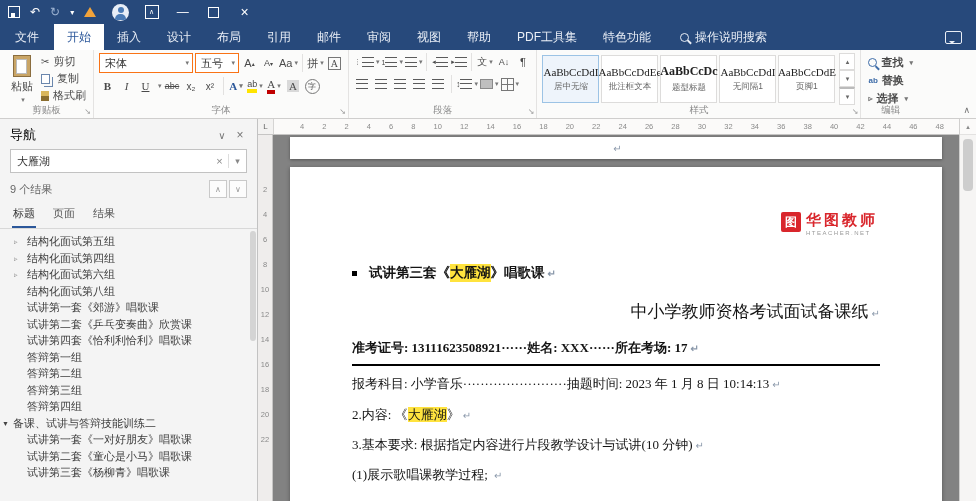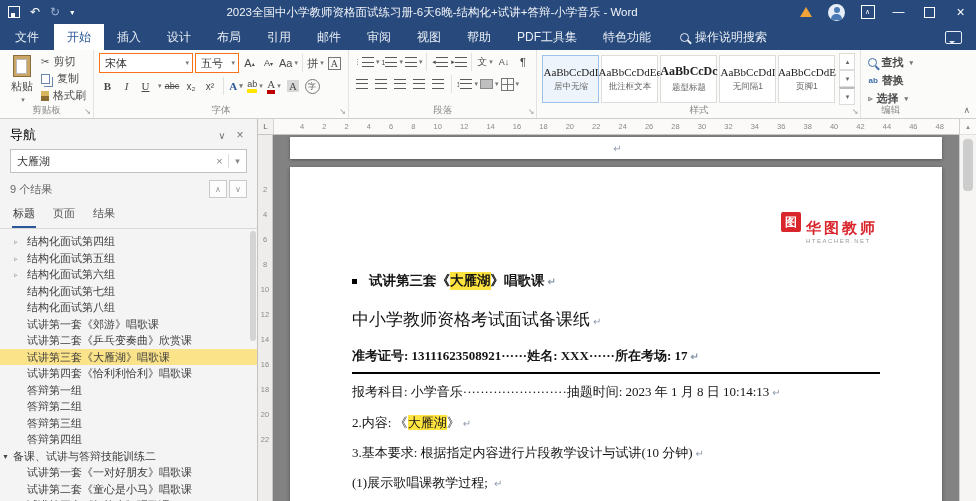--- a/index.html
+++ b/index.html
@@ -118,27 +118,27 @@
   .hnums{white-space:nowrap;word-spacing:16px;padding-left:26px;}
   .canvas{flex:1;display:flex;overflow:hidden;}
   .vruler{width:15px;background:#efedec;border-right:1px solid #c6c5c4;font-size:7.5px;color:#8a8a8a;text-align:center;white-space:pre-line;line-height:25px;padding-top:42px;box-sizing:border-box;flex:none;}
   .pagewrap{flex:1;display:flex;flex-direction:column;align-items:center;overflow:hidden;}
   .prevpage{width:652px;height:22px;background:#fff;box-shadow:0 1px 3px rgba(0,0,0,.35);margin-top:2px;display:flex;align-items:center;justify-content:center;flex:none;}
   .page{width:652px;height:420px;background:#fff;box-shadow:0 1px 4px rgba(0,0,0,.35);margin-top:8px;box-sizing:border-box;
     padding:45px 62px 0 62px;font-family:"Liberation Serif",serif;font-size:13px;color:#141414;flex:none;}
   .mark{color:#8b99ab;font-size:10px;margin-left:3px;font-family:"Liberation Sans",sans-serif;}
   .logo-row{display:flex;justify-content:flex-end;align-items:flex-start;margin:0 2px 28px 0;gap:5px;}
   .logo-ic{width:20px;height:20px;background:#d9262c;color:#fff;font-size:12px;font-weight:bold;display:flex;align-items:center;justify-content:center;border-radius:2px;}
-  .logo-txt{display:flex;flex-direction:column;line-height:1;margin-top:8px;}
+  .logo-txt{display:flex;flex-direction:column;line-height:1;}
   .logo-name{color:#d9262c;font-size:15px;font-weight:bold;letter-spacing:3px;font-family:"Liberation Sans",sans-serif;}
   .logo-domain{color:#9a9a9a;font-size:6px;letter-spacing:1.5px;margin-top:3px;font-family:"Liberation Sans",sans-serif;}
   .doc-heading{display:flex;align-items:center;font-weight:bold;font-size:13.5px;margin:0 0 18px 0;text-align:center;}
   .bullet-sq{width:5px;height:5px;background:#000;margin:0 12px 0 0;flex:none;}
   .hl{background:#ffe33e;}
-  .doc-title{text-align:left;font-size:17px;margin:0 0 16px;}
+  .doc-title{text-align:right;font-size:17px;margin:0 0 16px;}
   .info-line{font-weight:bold;padding-bottom:7px;border-bottom:2.5px solid #000;margin-bottom:2px;}
   .subject-line{padding:7px 0 0;margin-bottom:13px;}
   .doc-line{margin:0 0 12px;}
 
   .docscroll{width:16px;background:#f6f5f4;border-left:1px solid #d0cfce;display:flex;flex-direction:column;align-items:center;flex:none;}
   .scroll-btn{width:16px;height:15px;display:flex;align-items:center;justify-content:center;font-size:7px;color:#8a8a8a;background:#fbfaf9;border-bottom:1px solid #e3e2e1;}
   .scroll-thumb{width:10px;height:52px;background:#cdcdcd;border-radius:4px;margin-top:4px;}
 </style>
 </head>
 <body>
@@ -148,21 +148,20 @@
   <div class="topbar">
     <div class="titlebar">
       <div class="qat">
         <span class="tb-ic">
             <span class="save-ic"></span>
           </span>
         <span class="tb-ic">↶</span>
         <span class="tb-ic dim">↻</span>
         <span class="tb-ic" style="font-size:8px">▾</span>
       </div>
-      <div class="win-title">2023全国中小学教师资格面试练习册-6天6晚-结构化+试讲+答辩-小学音乐  - Word</div>
       <div class="win-ctls">
         <span class="win-ctl">
             <span class="warn-ic"></span>
           </span>
         <span class="win-ctl">
             <span class="avatar-ic"></span>
           </span>
         <span class="win-ctl">
             <span class="rdo-ic">∧</span>
           </span>
@@ -430,28 +429,26 @@
         <span class="cnt">9 个结果</span>
         <span class="resbtn">∧</span>
         <span class="resbtn">∨</span>
       </div>
       <div class="nav-tabs">
         <span class="nav-tab active">标题</span>
         <span class="nav-tab">页面</span>
         <span class="nav-tab">结果</span>
       </div>
       <div class="nav-list">
+        <div class="nav-item"><span class="exp">▹</span><span>结构化面试第五组</span></div>
         <div class="nav-item"><span class="exp">▹</span><span>结构化面试第四组</span></div>
-        <div class="nav-item"><span class="exp">▹</span><span>结构化面试第五组</span></div>
         <div class="nav-item"><span class="exp">▹</span><span>结构化面试第六组</span></div>
-        <div class="nav-item"><span>结构化面试第七组</span></div>
         <div class="nav-item"><span>结构化面试第八组</span></div>
         <div class="nav-item"><span>试讲第一套《郊游》唱歌课</span></div>
         <div class="nav-item"><span>试讲第二套《乒乓变奏曲》欣赏课</span></div>
-        <div class="nav-item selected"><span>试讲第三套《大雁湖》唱歌课</span></div>
         <div class="nav-item"><span>试讲第四套《恰利利恰利》唱歌课</span></div>
         <div class="nav-item"><span>答辩第一组</span></div>
         <div class="nav-item"><span>答辩第二组</span></div>
         <div class="nav-item"><span>答辩第三组</span></div>
         <div class="nav-item"><span>答辩第四组</span></div>
         <div class="nav-item parent"><span class="exp">▼</span><span>备课、试讲与答辩技能训练二</span></div>
         <div class="nav-item"><span>试讲第一套《一对好朋友》唱歌课</span></div>
         <div class="nav-item"><span>试讲第二套《童心是小马》唱歌课</span></div>
         <div class="nav-item"><span>试讲第三套《杨柳青》唱歌课</span></div>
         <span class="nav-sb"></span>

